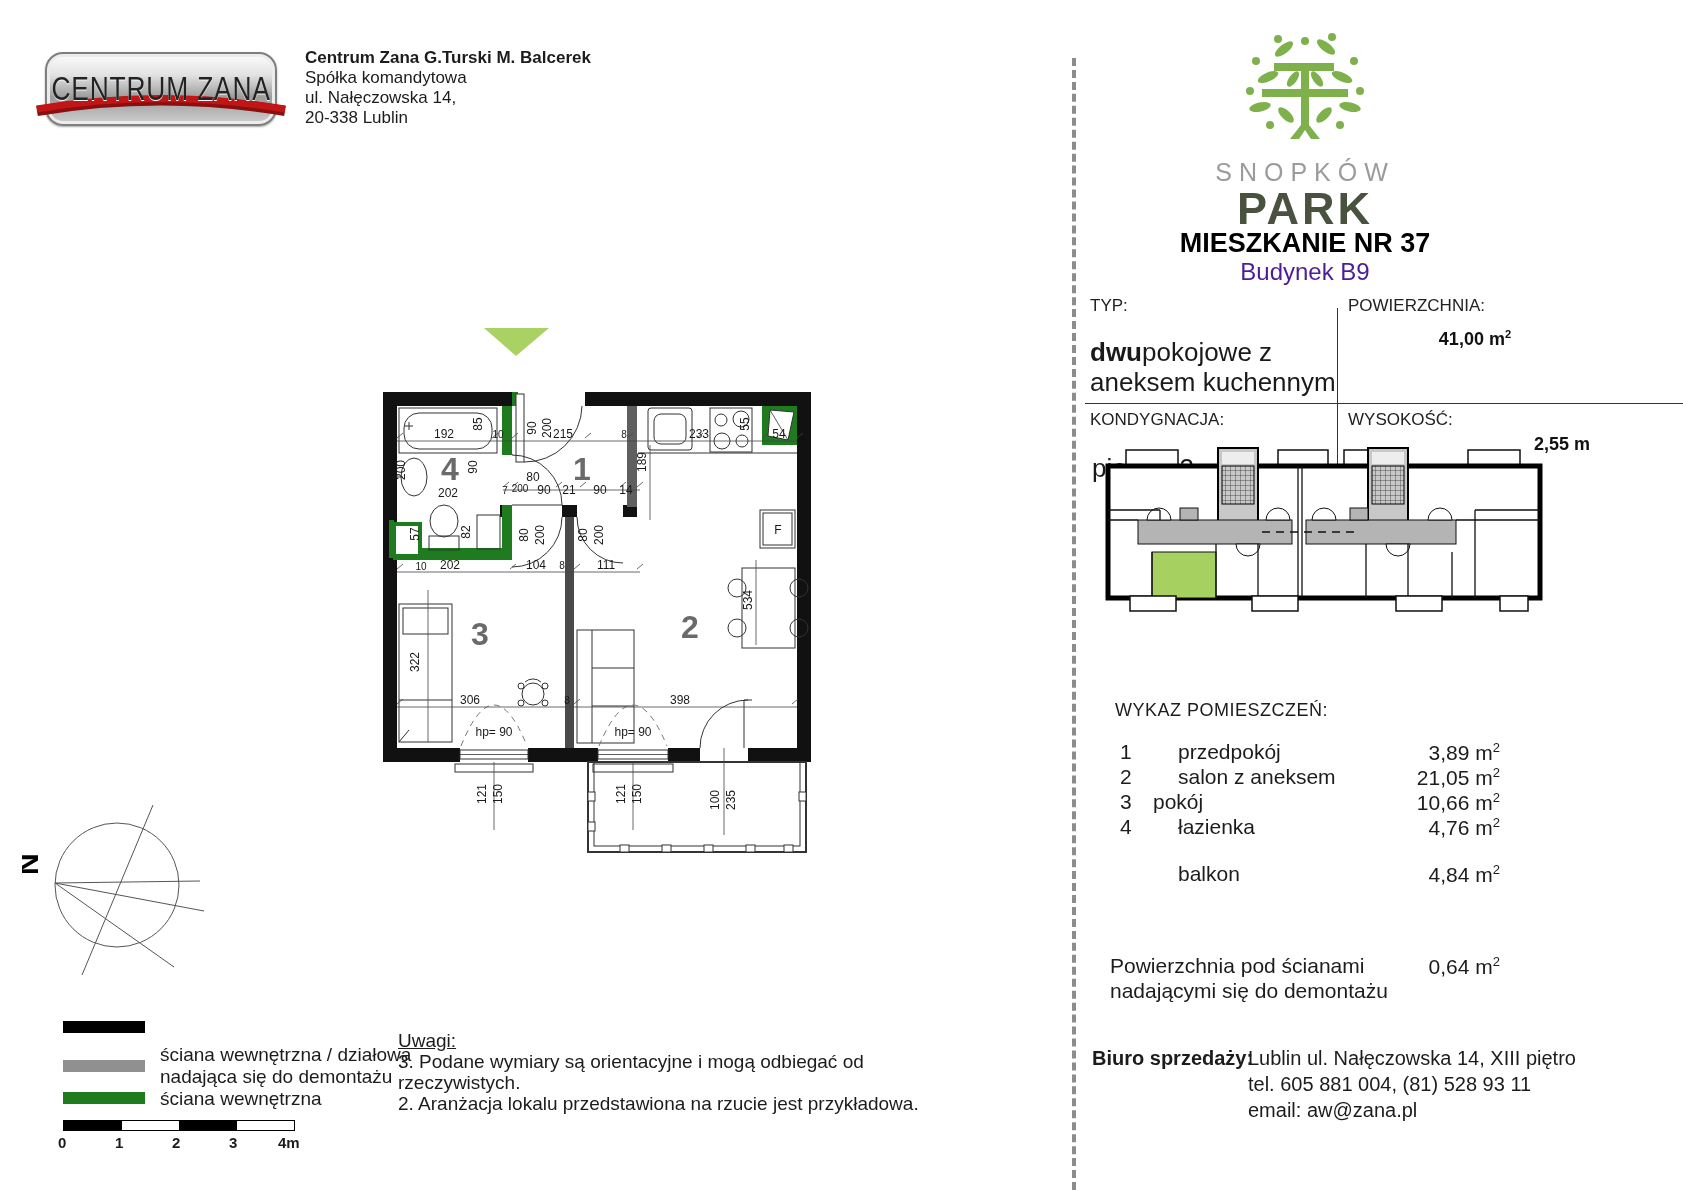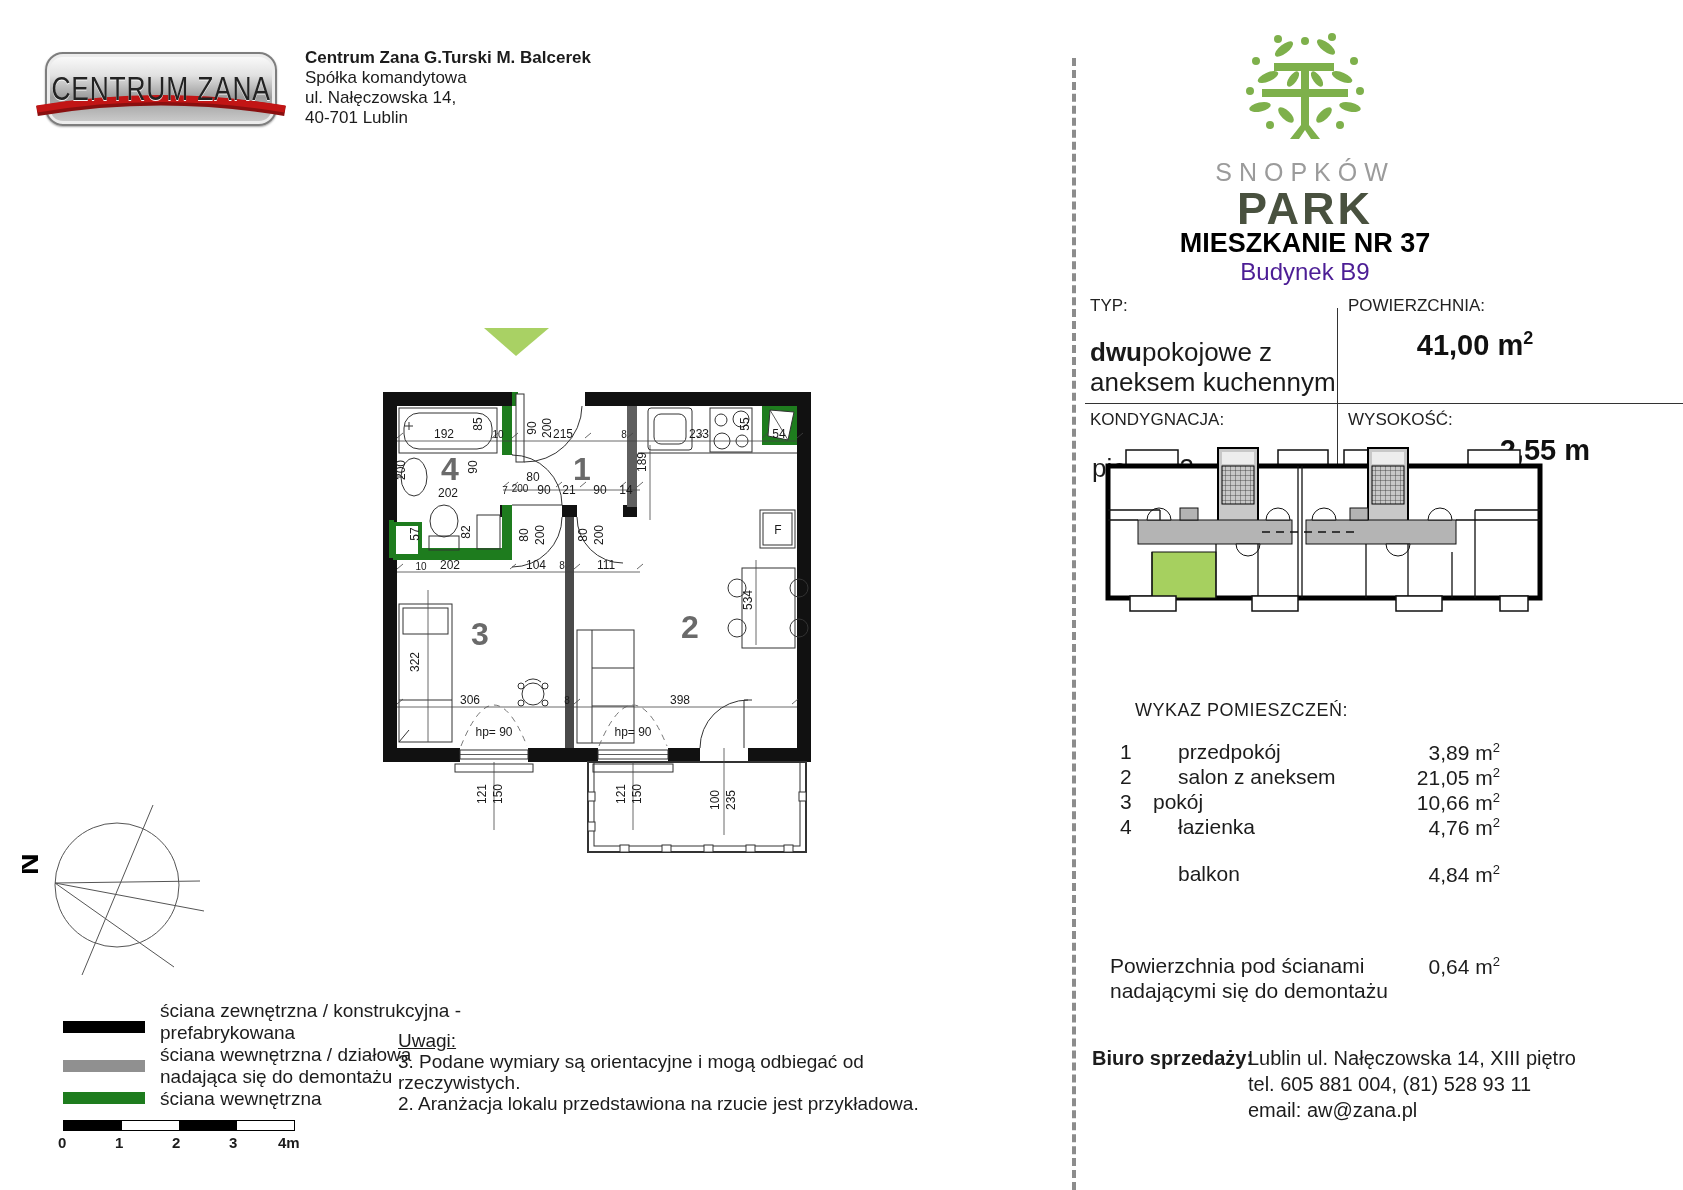--- a/index.html
+++ b/index.html
@@ -19,25 +19,25 @@
   .company .bold{font-weight:bold;}
   
   #separator{left:1072px;top:58px;height:1132px;width:0;border-left:4px dashed #8c8c8c;}
   
   .brand-top{left:1085px;top:158px;width:440px;text-align:center;font-size:25px;letter-spacing:7px;color:#9b9b9b;}
   .brand-bottom{left:1085px;top:183px;width:440px;text-align:center;font-size:45px;font-weight:bold;letter-spacing:3px;color:#49513f;}
   .apt-title{left:1085px;top:228px;width:440px;text-align:center;font-size:27px;font-weight:bold;color:#000;}
   .building{left:1085px;top:258px;width:440px;text-align:center;font-size:24px;color:#4c1d95;}
   .cell-label{font-size:17px;color:#222;}
   .typ-value{font-size:26px;line-height:30px;color:#1a1a1a;margin-top:19px;}
-  .big-value{font-size:29px;font-weight:bold;color:#111;}
+  .big-value{font-size:18px;font-weight:bold;color:#111;}
   .hline{background:#333;height:1px;}
   .vline{background:#333;width:1px;}
   
-  .list-header{font-size:18px;letter-spacing:.5px;margin-left:20px;}
+  .list-header{font-size:18px;letter-spacing:.5px;}
   .row-no{font-size:21px;}
   .row-name{font-size:21px;}
   .row-area{font-size:21px;text-align:right;width:110px;}
   .sales-label{font-weight:bold;font-size:20px;}
   .sales-line{font-size:20px;}
   
   .leg-bar{height:12px;width:82px;}
   .leg-text{font-size:19px;line-height:22px;}
   .notes{font-size:19px;line-height:21px;}
   .notes .u{text-decoration:underline;}
@@ -56,21 +56,21 @@
       <path d="M2 57 Q126 36 250 57" stroke="#8a0f0f" stroke-width="10" fill="none"></path>
       <path d="M2 55 Q126 34 250 55" stroke="#c21515" stroke-width="7" fill="none"></path>
     </svg>
     <span class="logo-text">CENTRUM ZANA</span>
   </div>
 
   <div class="abs company">
     <div class="bold">Centrum Zana G.Turski M. Balcerek</div>
     <div>Spółka komandytowa</div>
     <div>ul. Nałęczowska 14,</div>
-    <div>40-701 Lublin</div>
+    <div>20-338 Lublin</div>
   </div>
 
   <div class="abs" id="separator"></div>
 
   <svg class="abs" style="left:1238px;top:33px" width="134" height="126" viewBox="0 0 134 126">
     <g fill="#7eb04b">
       <path d="M63 34 L71 34 L71 92 L82 106 L73 106 L67 97 L61 106 L52 106 L63 92 Z"></path>
       <rect x="36" y="30" width="60" height="8"></rect>
       <rect x="24" y="56" width="86" height="8"></rect>
       <ellipse cx="46" cy="16" rx="11" ry="4.5" transform="rotate(-38 46 16)"></ellipse>
@@ -193,24 +193,20 @@
   <svg class="abs" style="left:22px;top:795px" width="195" height="185" viewBox="0 0 195 185">
     <circle cx="95" cy="90" r="62" stroke="#555" stroke-width="1" fill="none"></circle>
     <path d="M33 88 L178 86" stroke="#555" stroke-width="1"></path>
     <path d="M131 10 L60 180" stroke="#555" stroke-width="1"></path>
     <path d="M33 88 L182 116" stroke="#555" stroke-width="1"></path>
     <path d="M33 88 L152 172" stroke="#555" stroke-width="1"></path>
     <text x="16" y="80" font-size="30" font-weight="bold" fill="#000" transform="rotate(-90 16 80)">N</text>
   </svg>
 
   <div class="abs leg-bar" style="left:63px;top:1021px;background:#000"></div>
-  <div class="abs leg-text" style="left:160px;top:1000px">
-    <div>ściana zewnętrzna / konstrukcyjna -</div>
-    <div>prefabrykowana</div>
-  </div>
   <div class="abs leg-bar" style="left:63px;top:1060px;background:#909090"></div>
   <div class="abs leg-text" style="left:160px;top:1044px">
     <div>ściana wewnętrzna / działowa</div>
     <div>nadająca się do demontażu</div>
   </div>
   <div class="abs leg-bar" style="left:63px;top:1092px;background:#1e7c1e"></div>
   <div class="abs leg-text" style="left:160px;top:1088px">
     <div>ściana wewnętrzna</div>
   </div>
 

